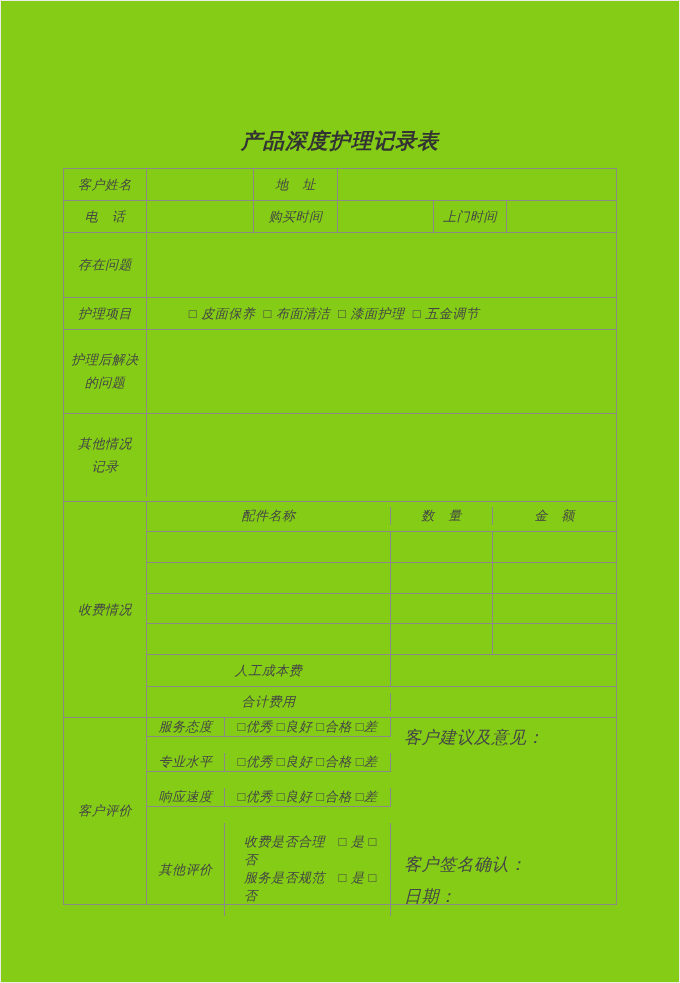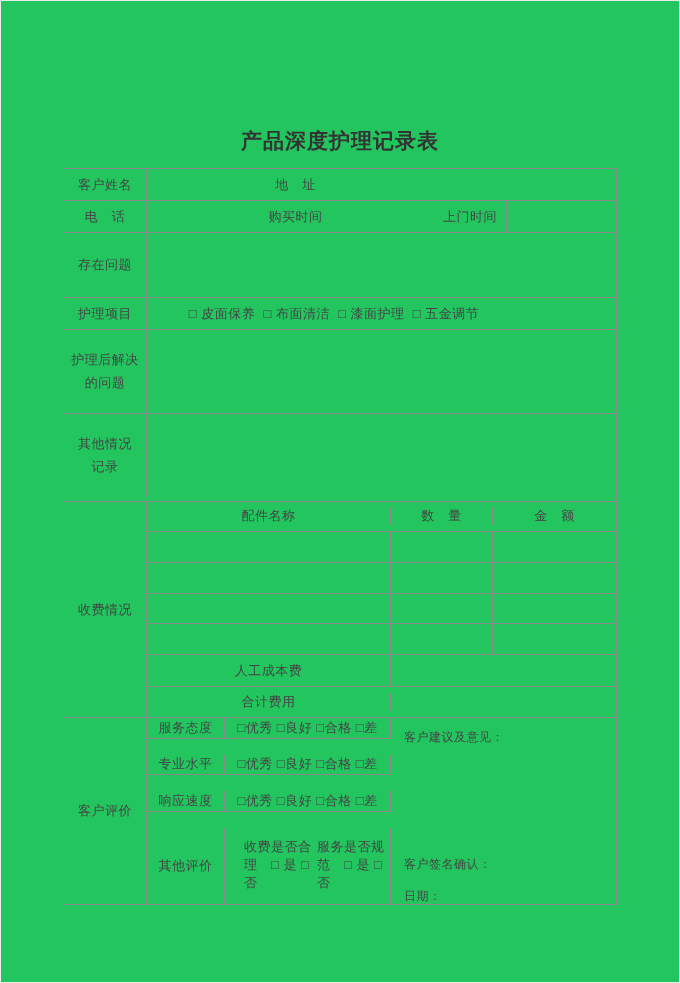--- a/index.html
+++ b/index.html
@@ -2,23 +2,24 @@
 <html><head>
 <meta charset="utf-8">
 <style>
   * { box-sizing: border-box; margin: 0; padding: 0; }
   html, body { background: #fff; }
   body { font-family: "Liberation Sans", sans-serif; }
 
   .page {
     width: 680px;
     height: 983px;
-    background: #22c55e;
+    background: #84cc16;
     border: 1px solid #ececec;
     overflow: hidden;
+    font-style: italic;
   }
 
   .title {
     margin-top: 127px;
     text-align: center;
     font-size: 21px;
     line-height: 26px;
     font-weight: 700;
     color: #333333;
     letter-spacing: 1px;
@@ -59,35 +60,35 @@
   .h32 { height: 32px; } .h65 { height: 65px; } .h84 { height: 84px; }
   .h88 { height: 88px; flex-direction: column; } .h30 { height: 30px; align-items: center; } .h31 { height: 31px; }
   .h93 { height: 93px; } .h216 { height: 216px; } .h186 { height: 186px; }
 
   .colflex { display: flex; flex-direction: column; flex: 1 1 auto; }
   .midcol  { display: flex; flex-direction: column; width: 244px; flex: 0 0 244px; gap: 16px; }
 
   .care-opts { padding-right: 95px; }
 
   .othercell {
-    flex-direction: row;
+    flex-direction: column;
     align-items: flex-start;
     justify-content: space-around;
     padding: 10px 0 12px 19px;
     text-align: left;
   }
 
   .rightcell {
     flex-direction: column;
     align-items: flex-start;
     justify-content: flex-start;
     padding: 12px 4px 0 13px;
     text-align: left;
   }
-  .rightcell .line { font-size: 12px; color: #454545; line-height: 15px; white-space: pre-wrap; }
+  .rightcell .line { font-size: 17px; color: #454545; line-height: 15px; white-space: pre-wrap; }
   .sig-line  { margin-top: 112px; }
   .date-line { margin-top: 17px; }
 </style>
 </head>
 <body>
 
 <div class="page">
 
   <div class="title">产品深度护理记录表</div>
 

